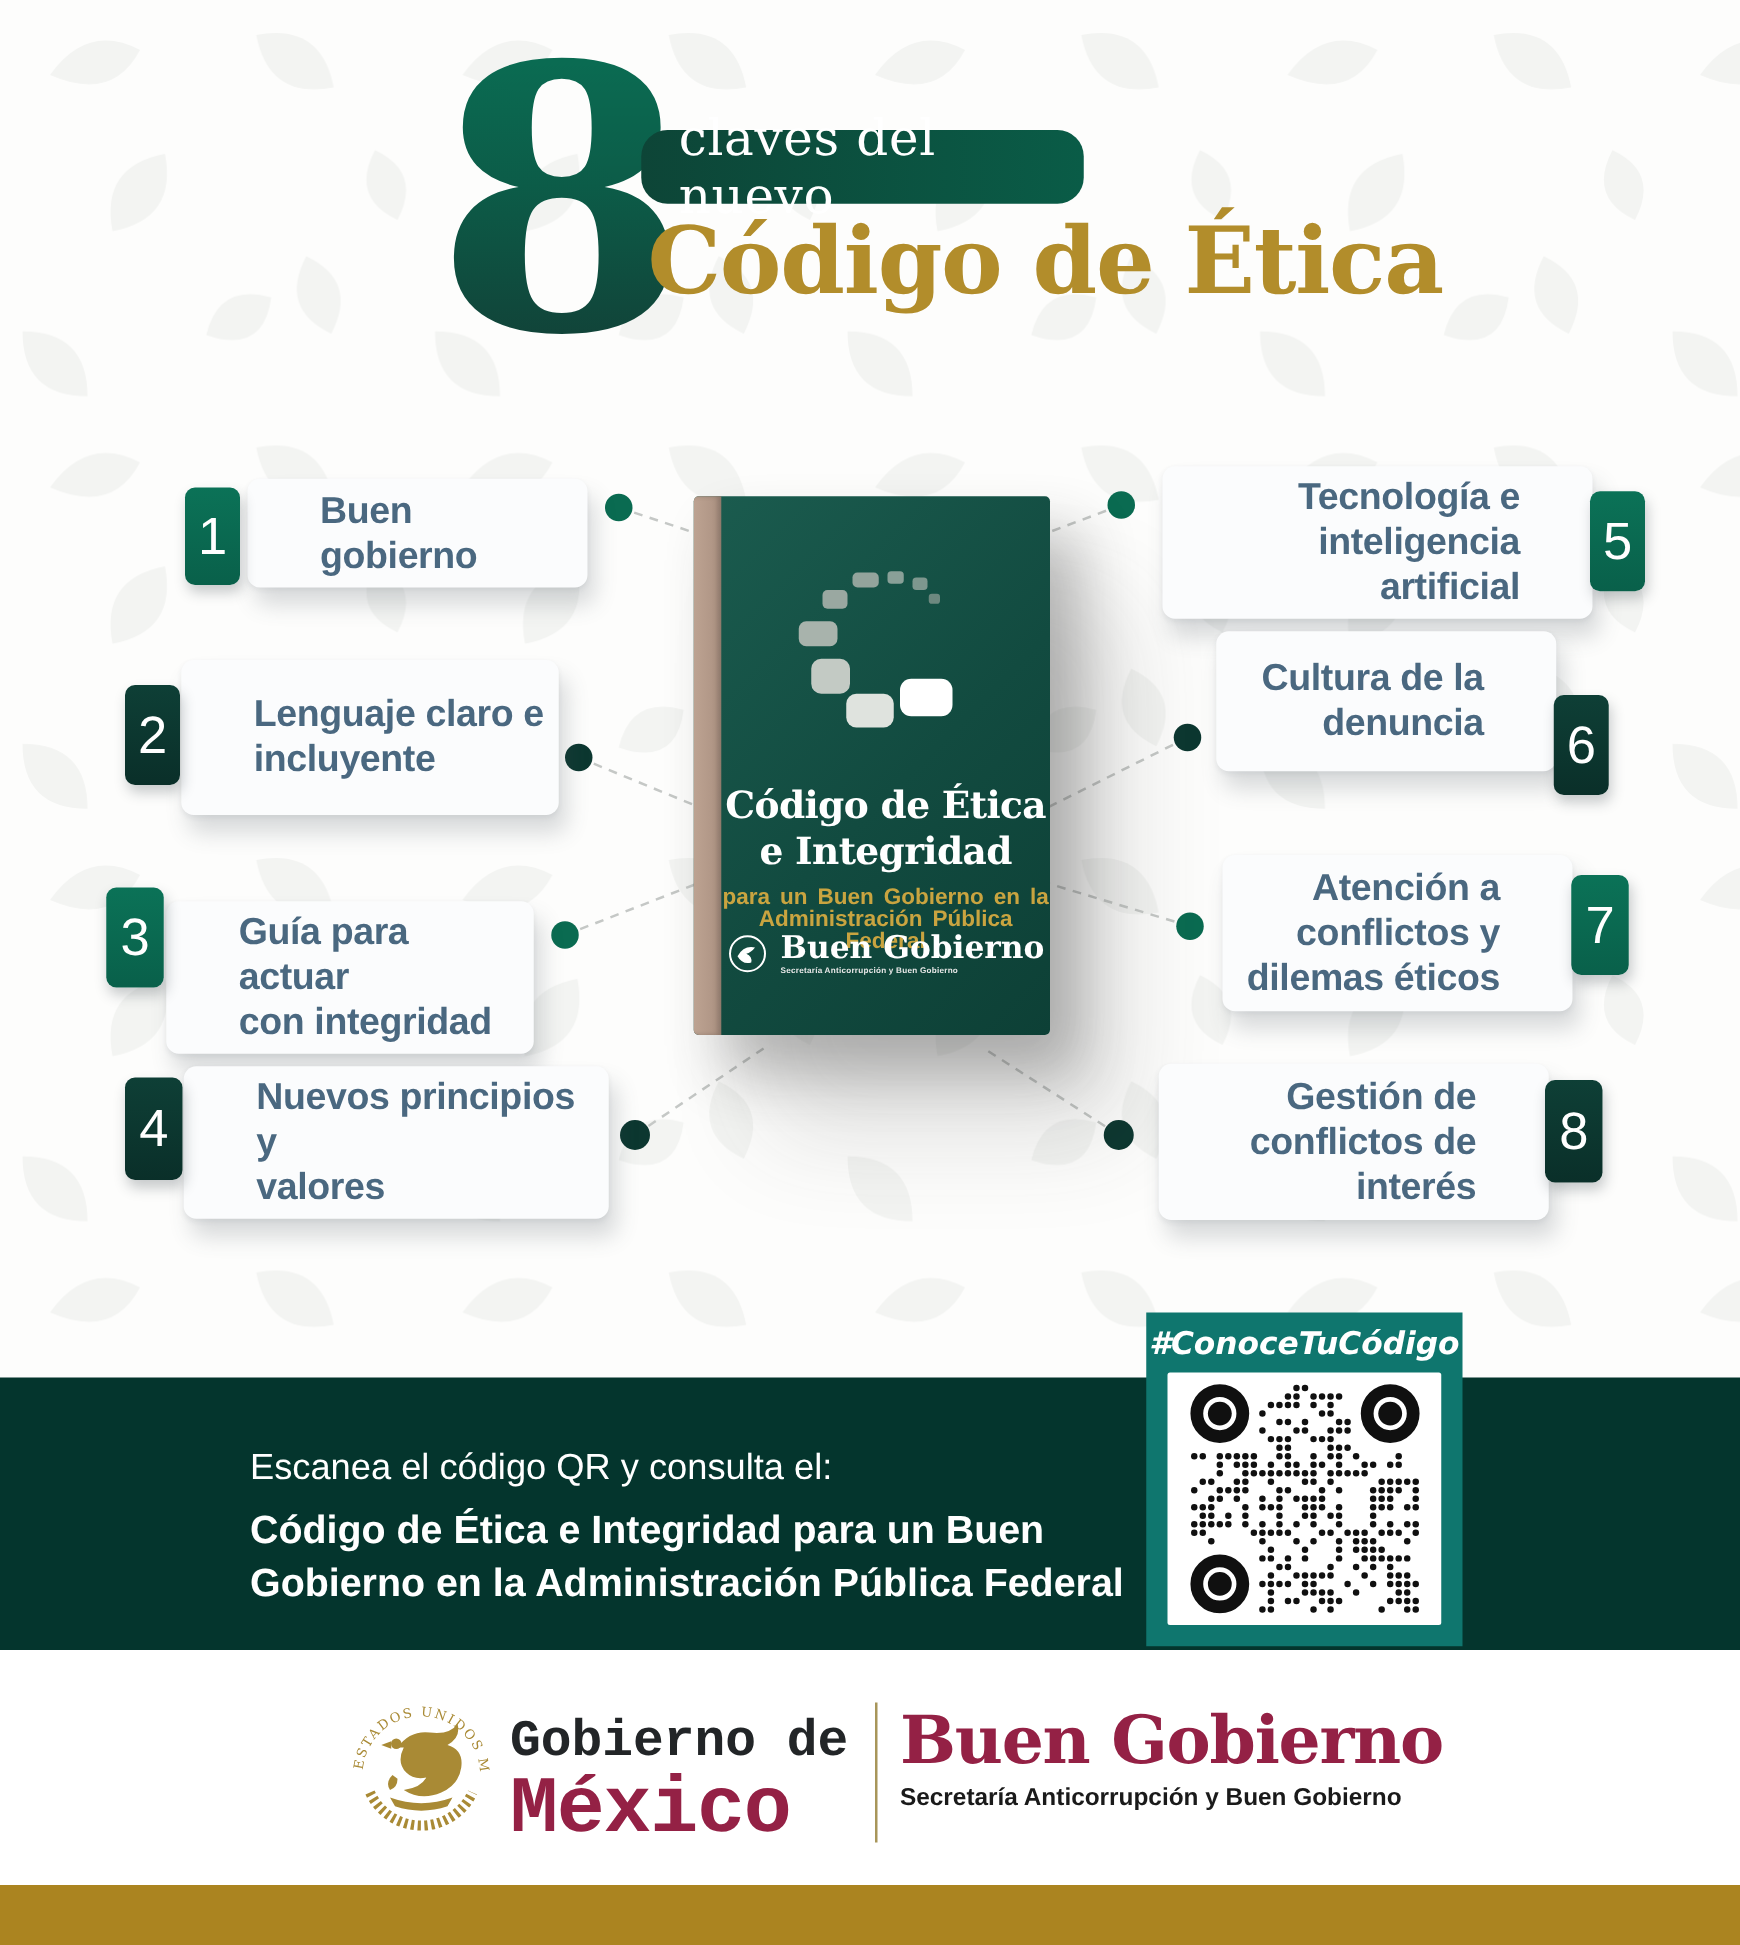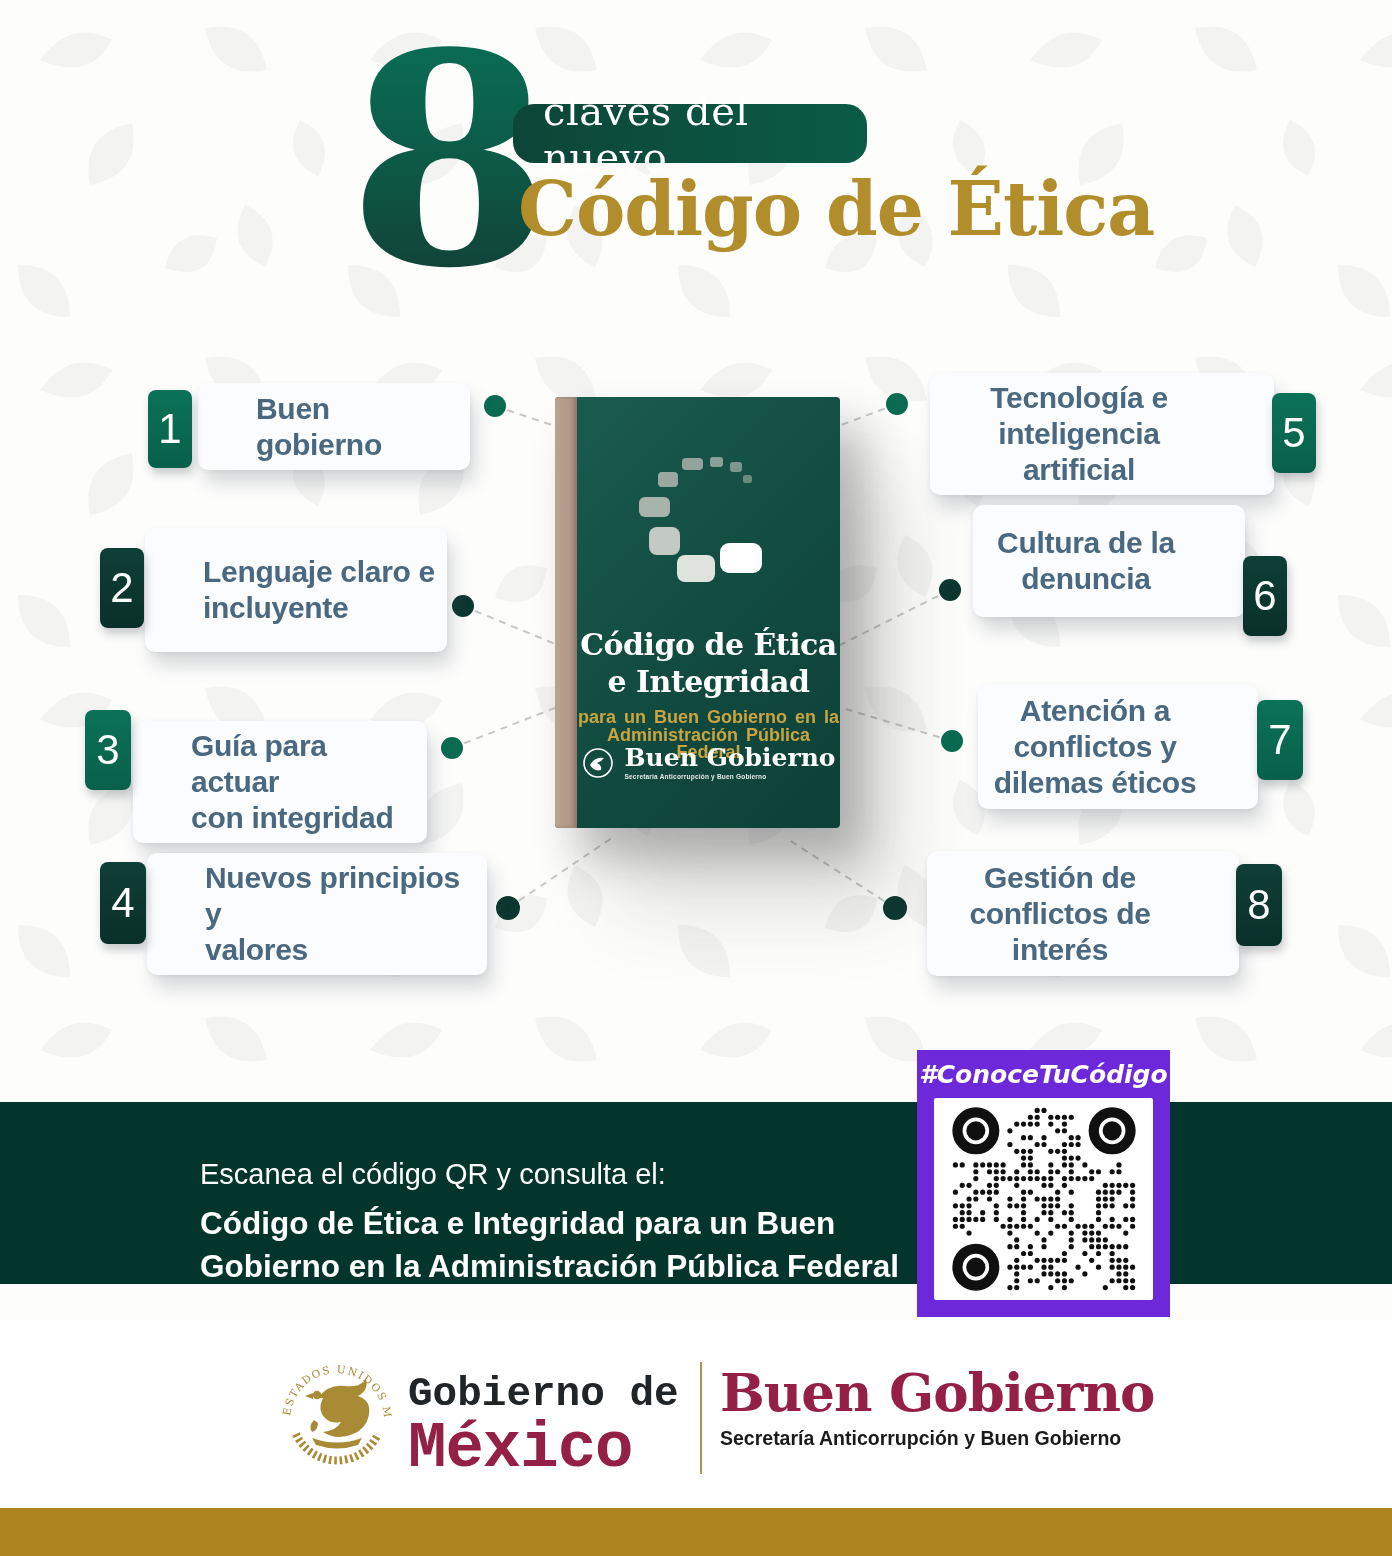--- a/index.html
+++ b/index.html
@@ -25,21 +25,21 @@
   
   .connectors{position:absolute;left:0;top:0;z-index:1;}
 
   
   .key-card{position:absolute;z-index:3;background:#fbfcfd;border-radius:10px;
         box-shadow:6px 14px 18px rgba(70,80,90,0.20), 0 2px 4px rgba(70,80,90,0.08);
         display:flex;align-items:center;}
   .key-card .label{font-weight:bold;font-size:30px;line-height:1.2;color:#4a6880;
         white-space:pre-line;letter-spacing:-0.3px;width:100%;}
   .key-card.left .label{text-align:left;padding-left:58px;padding-right:12px;}
-  .key-card.right .label{text-align:center;padding-right:58px;padding-left:12px;}
+  .key-card.right .label{text-align:right;padding-right:58px;padding-left:12px;}
   .badge{position:absolute;z-index:4;border-radius:8px;color:#ffffff;
         display:flex;align-items:center;justify-content:center;
         font-size:42px;font-weight:400;box-shadow:2px 6px 10px rgba(40,50,60,0.25);}
   .badge.bright{background:linear-gradient(180deg,#0b7257,#09604a);}
   .badge.dark{background:linear-gradient(180deg,#0e3f36,#0a2f29);}
 
   .c1{left:198px;top:383px;width:272px;height:87px;}  .b1{left:148px;top:390px;width:44px;height:78px;}
   .c2{left:145px;top:528px;width:302px;height:124px;} .b2{left:100px;top:548px;width:44px;height:80px;}
   .c3{left:133px;top:693px;width:294px;height:122px;margin-top:28px;} .b3{left:85px;top:710px;width:46px;height:80px;}
   .c4{left:147px;top:853px;width:340px;height:122px;} .b4{left:100px;top:862px;width:46px;height:82px;}
@@ -61,25 +61,25 @@
         color:#ffffff;white-space:pre-line;letter-spacing:-0.5px;}
   .cover-subtitle{margin-top:9px;font-size:18px;line-height:17.5px;font-weight:bold;
         color:#c9a440;white-space:pre-line;word-spacing:3px;}
   .cover-logo{position:absolute;left:22px;right:0;top:348px;display:flex;justify-content:center;
         align-items:center;gap:9px;}
   .cover-logo .wordmark{text-align:left;}
   .cover-logo .wm-main{font-family:"DejaVu Serif",serif;font-weight:bold;font-size:25px;color:#ffffff;line-height:1;}
   .cover-logo .wm-sub{font-size:6.5px;font-weight:bold;color:#e8e8e8;margin-top:3px;letter-spacing:0.2px;}
 
   
-  .band{position:absolute;left:0;top:1102px;width:1392px;height:182px;background:#04352d;z-index:4;}
+  .band{position:absolute;left:0;top:1102px;width:1392px;height:218px;background:#04352d;z-index:4;}
   .band-intro{position:absolute;left:200px;top:56px;font-size:29px;color:#ffffff;font-weight:400;}
   .band-title{position:absolute;left:200px;top:100px;font-size:31.5px;line-height:43px;color:#ffffff;
         font-weight:bold;white-space:pre-line;}
-  .qr-block{position:absolute;left:917px;top:1050px;width:253px;height:267px;background:#6d28d9;z-index:5;}
+  .qr-block{position:absolute;left:917px;top:1050px;width:253px;height:267px;background:#0f766e;z-index:5;}
   .qr-hashtag{position:absolute;left:0;width:100%;top:10px;text-align:center;color:#ffffff;
         font-size:25px;font-weight:bold;font-style:italic;font-family:"DejaVu Sans",sans-serif;}
   .qr-white{position:absolute;left:17px;top:48px;width:219px;height:202px;background:#ffffff;border-radius:2px;
         display:flex;align-items:center;justify-content:center;}
 
   
   .footer{position:absolute;left:0;top:1320px;width:1392px;height:188px;background:#ffffff;z-index:4;}
   .seal{position:absolute;left:270px;top:26px;}
   .gov-block{position:absolute;left:408px;top:38px;font-family:Liberation Mono, monospace;margin-top:16px;}
   .gov-top{font-size:41px;font-weight:bold;color:#222527;line-height:1;}

